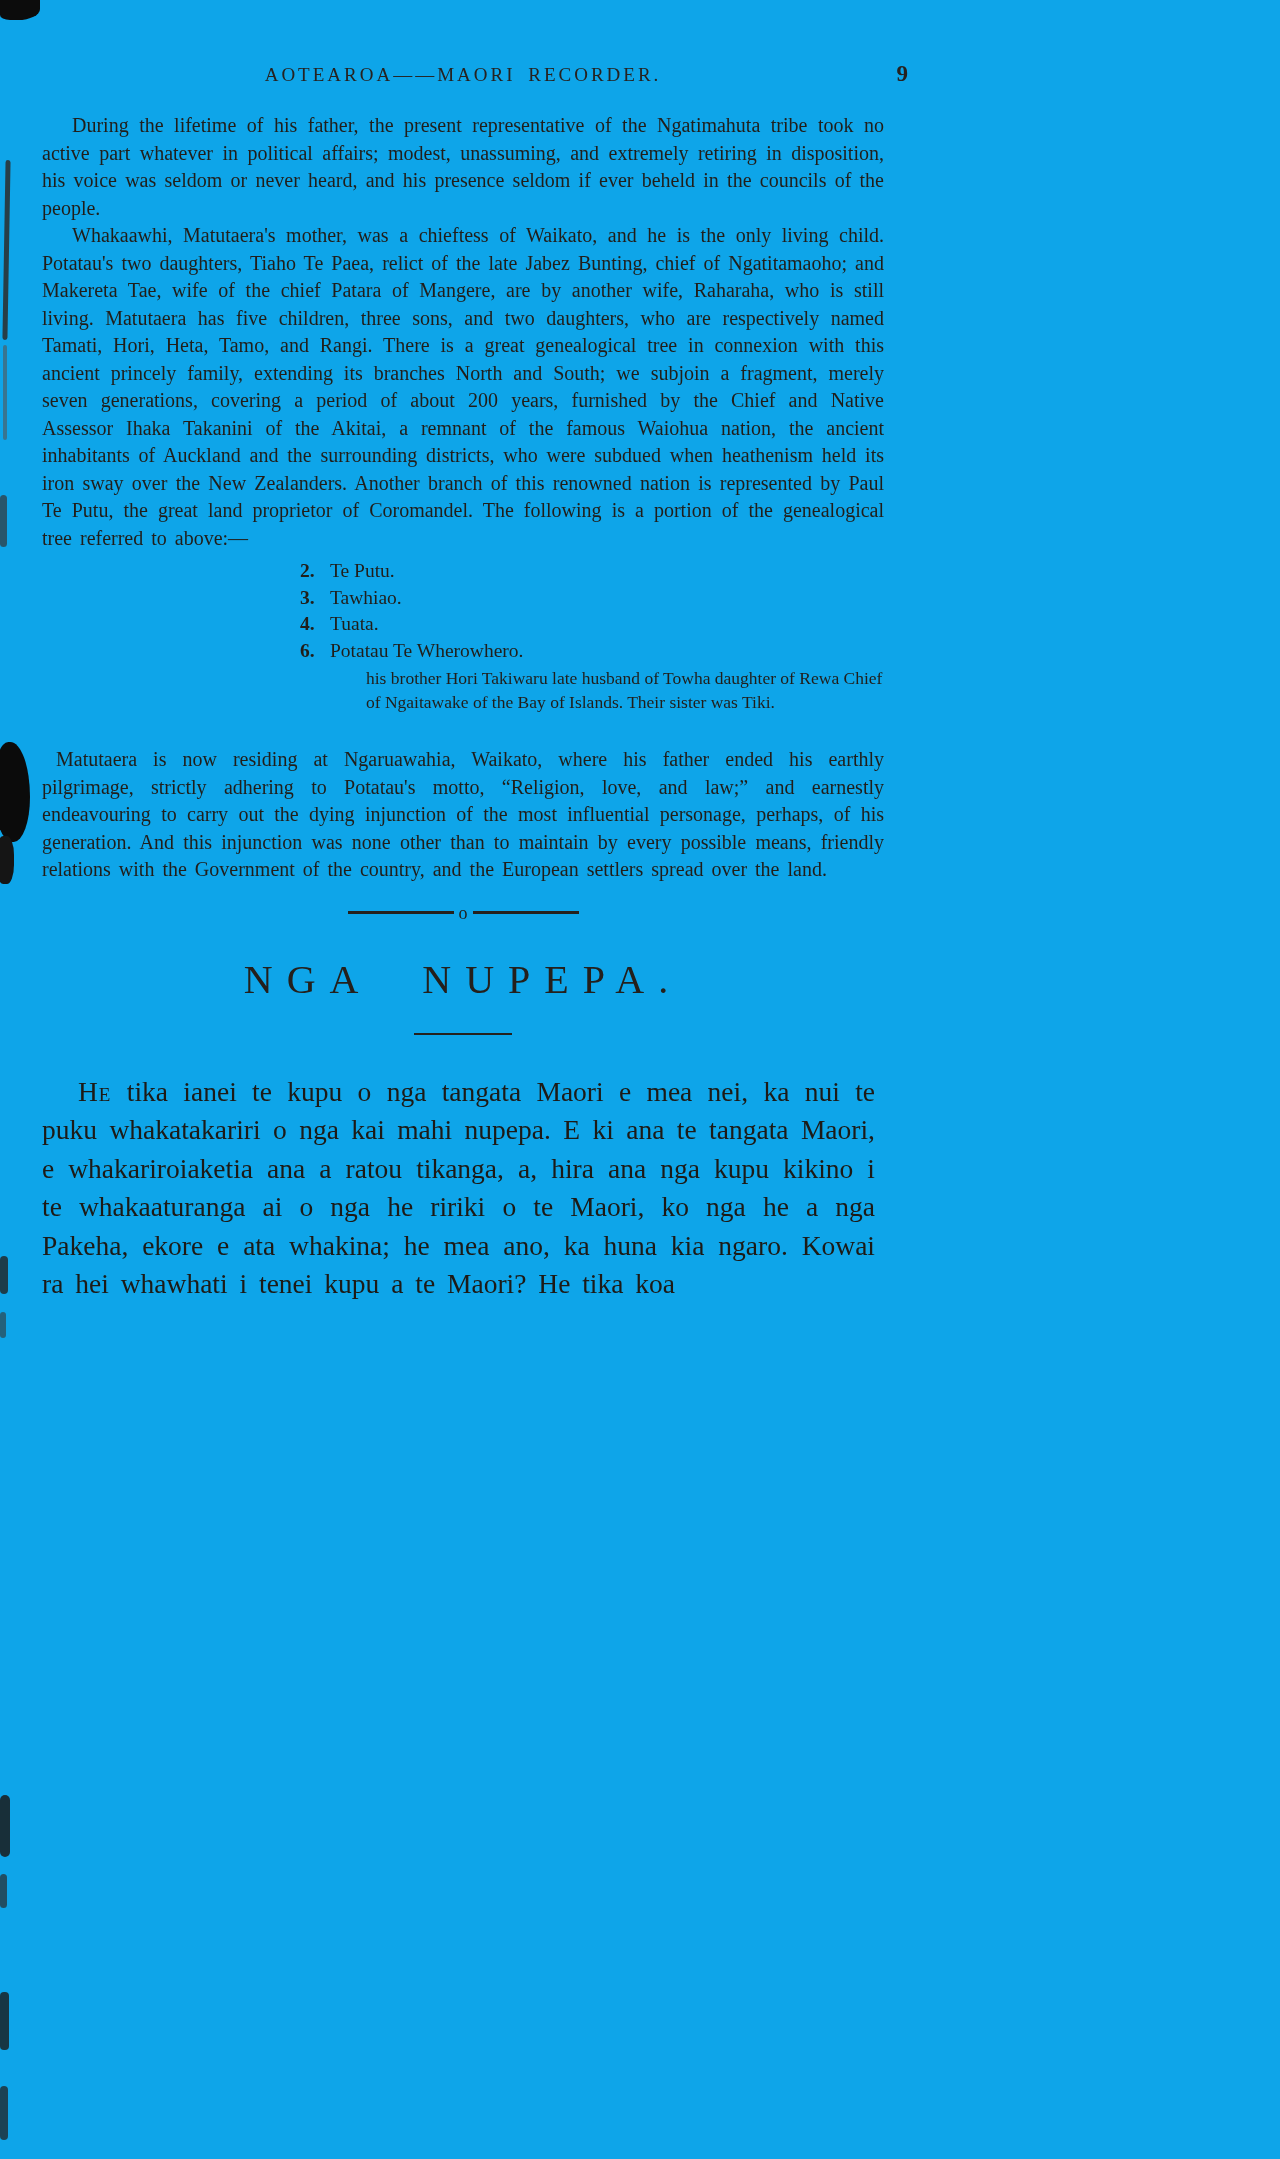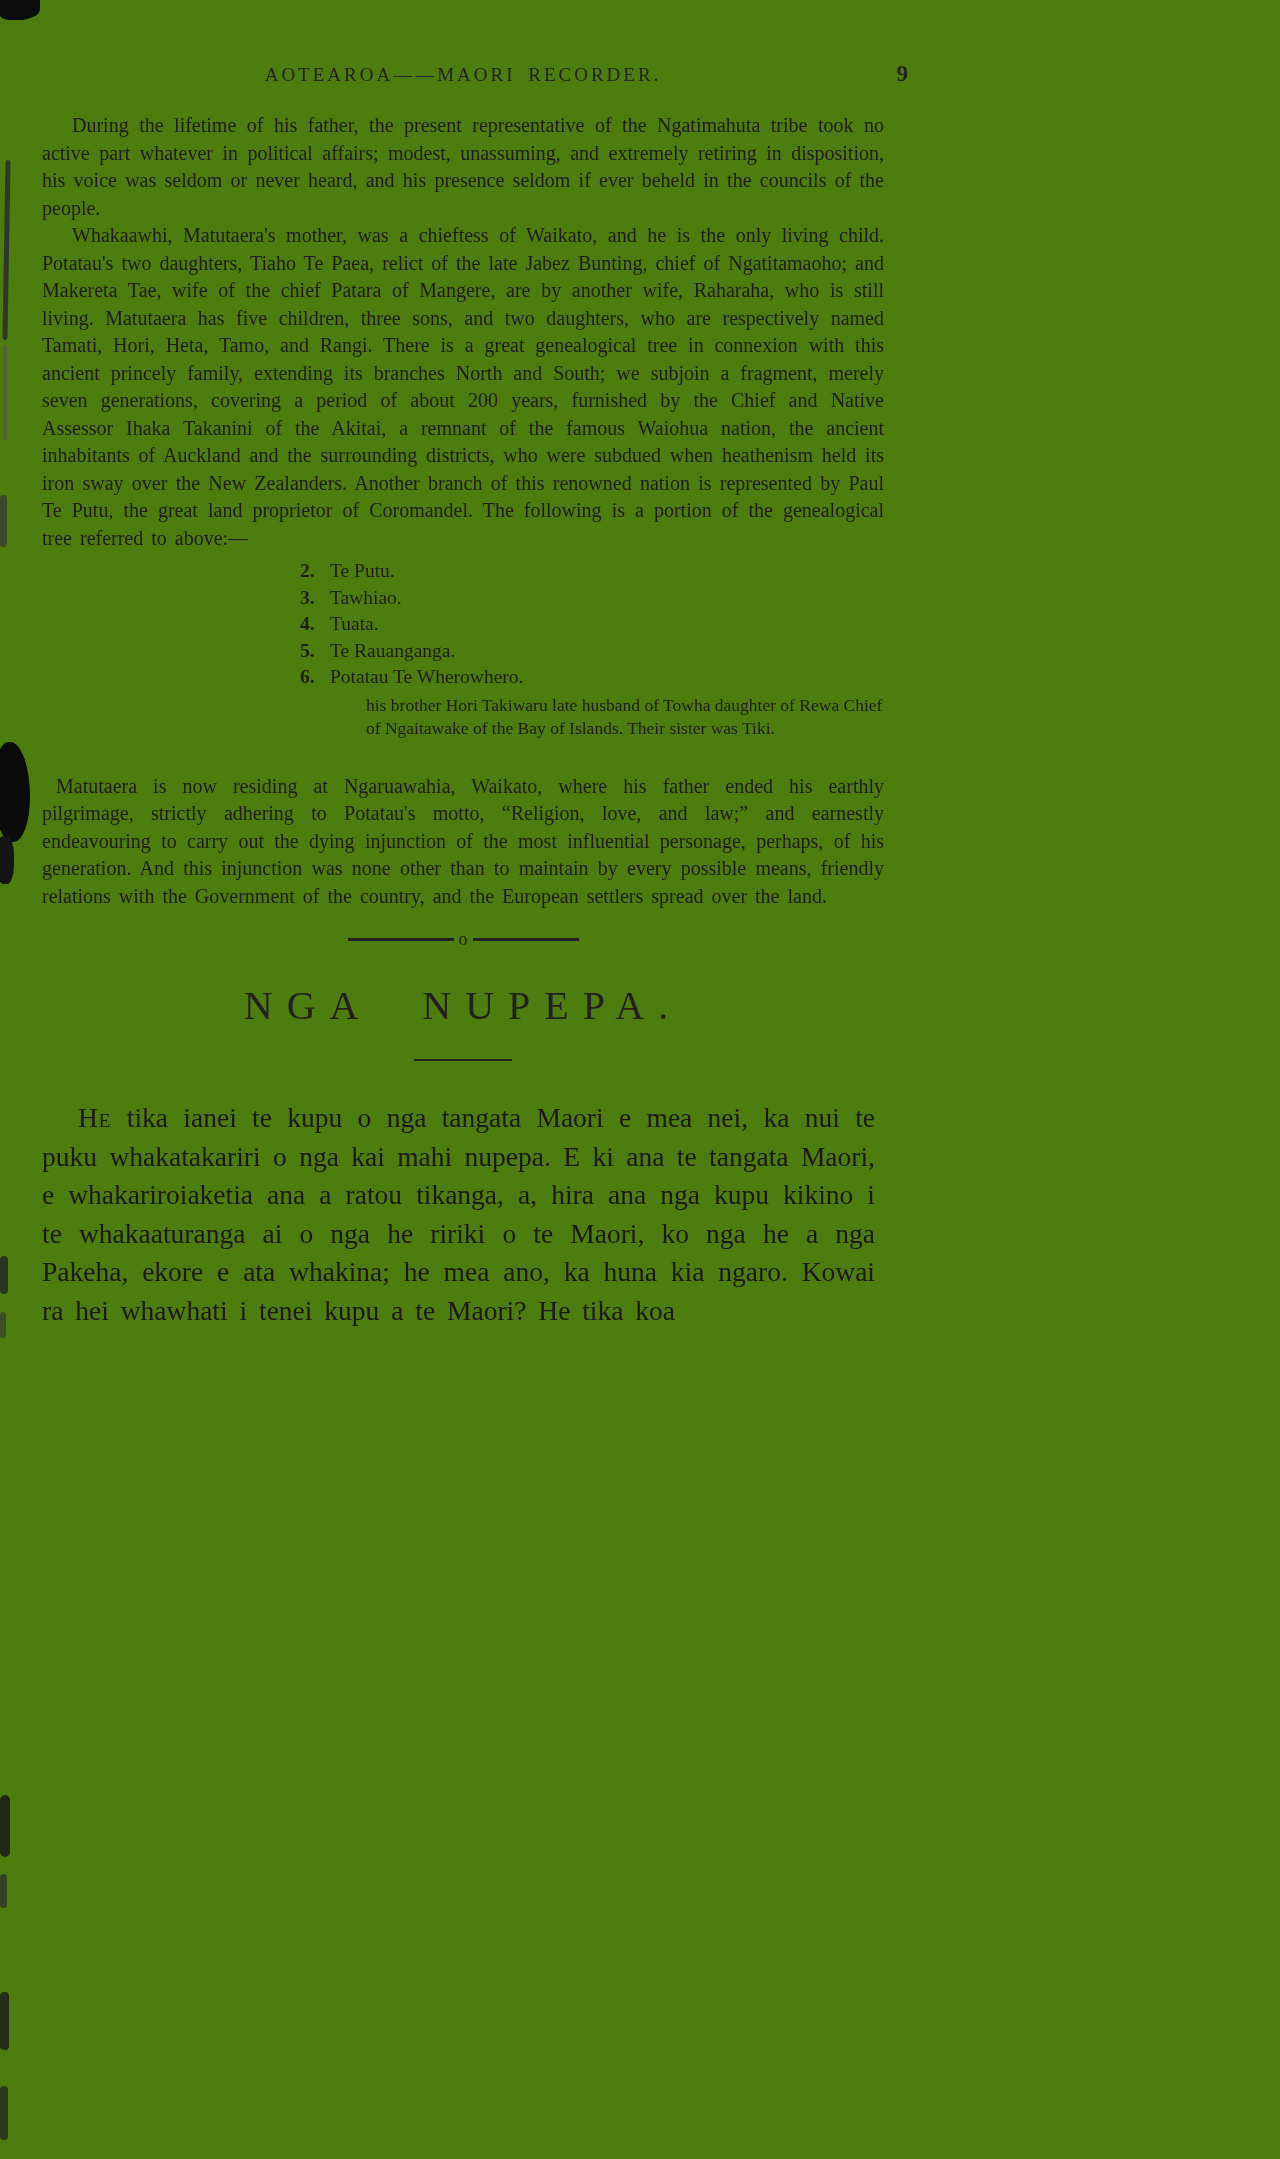--- a/index.html
+++ b/index.html
@@ -1,20 +1,20 @@
 <!DOCTYPE html>
 <html><head>
 <meta charset="utf-8">
 <style>
   html,body{margin:0;padding:0;}
   .page{
     position:relative;
     width:1280px;
     height:2159px;
-    background:#4d7c0f;
+    background:#0ea5e9;
     color:#211e1a;
     font-family:"Liberation Serif", serif;
     overflow:hidden;
   }
   .content{
     position:absolute;
     left:42px;
     top:0;
     width:842px;
   }
@@ -150,23 +150,20 @@
       <div class="gen-item">
         <span class="gen-num">2.</span><span class="gen-name">Te Putu.</span>
       </div>
       <div class="gen-item">
         <span class="gen-num">3.</span><span class="gen-name">Tawhiao.</span>
       </div>
       <div class="gen-item">
         <span class="gen-num">4.</span><span class="gen-name">Tuata.</span>
       </div>
       <div class="gen-item">
-        <span class="gen-num">5.</span><span class="gen-name">Te Rauanganga.</span>
-      </div>
-      <div class="gen-item">
         <span class="gen-num">6.</span><span class="gen-name">Potatau Te Wherowhero.</span>
       </div>
       <div class="gen-note">his brother Hori Takiwaru late husband of Towha daughter of Rewa Chief of Ngaitawake of the Bay of Islands.  Their sister was Tiki.</div>
     </div>
 
     <p class="body-par closing-par">Matutaera is now residing at Ngaruawahia, Waikato, where his father ended his earthly pilgrimage, strictly adhering to Potatau's motto, “Religion, love, and law;” and earnestly endeavouring to carry out the dying injunction of the most influential personage, perhaps, of his generation.  And this injunction was none other than to maintain by every possible means, friendly relations with the Government of the country, and the European settlers spread over the land.</p>
 
     <div class="o-divider">
       <span class="bar"></span>
       <span class="o-label">o</span>

